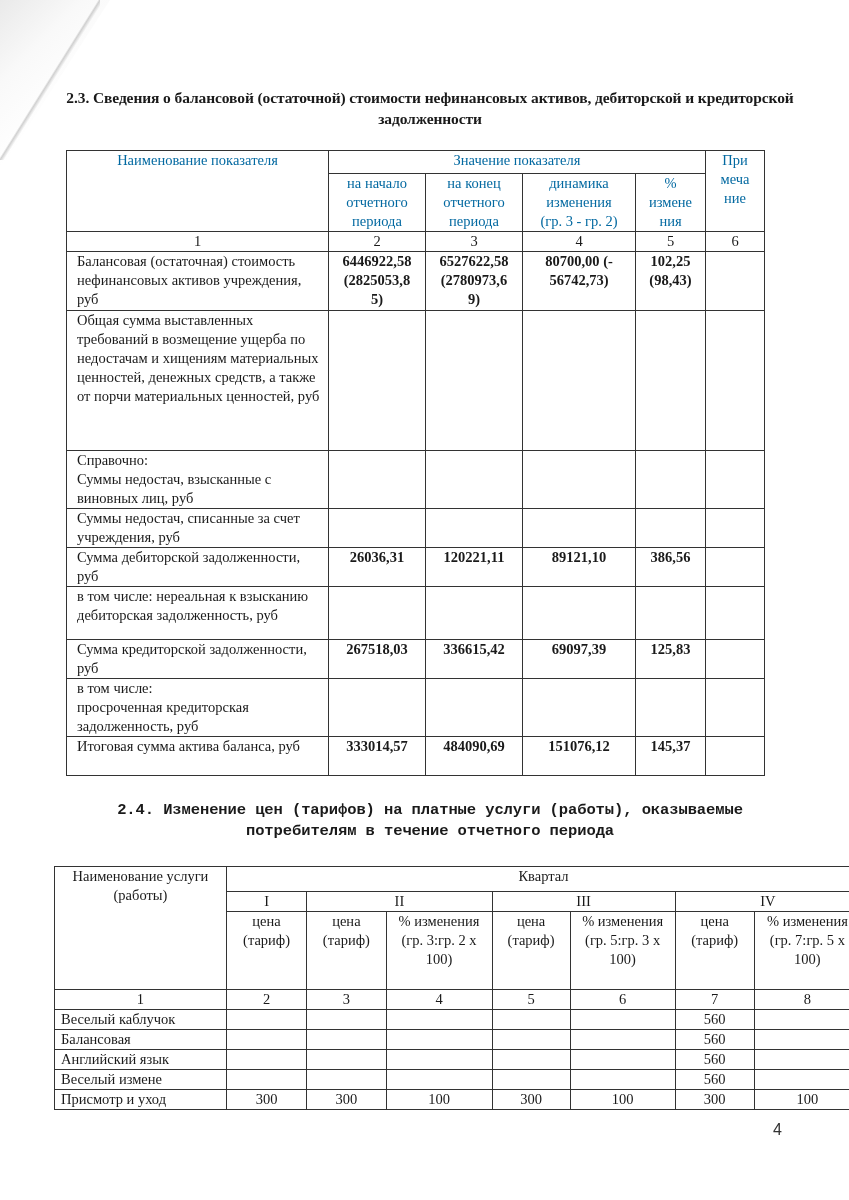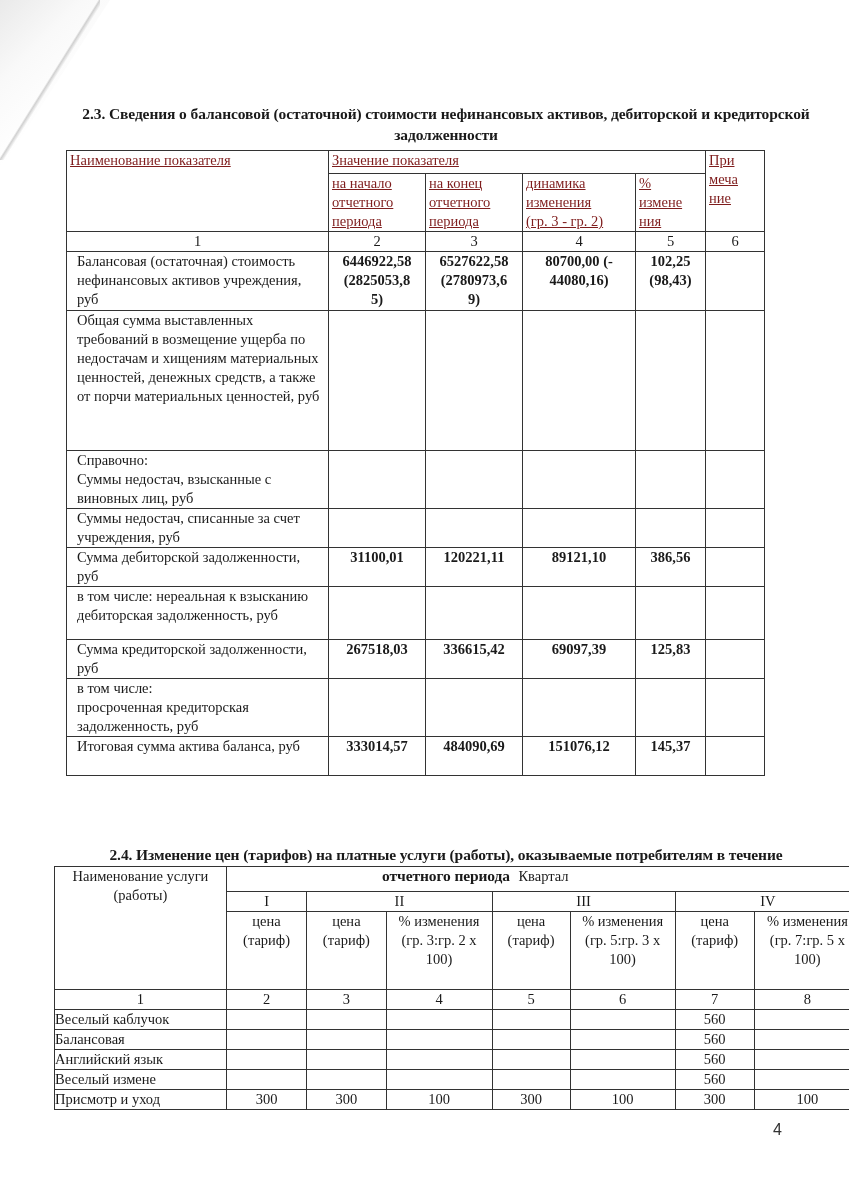--- a/index.html
+++ b/index.html
@@ -12,41 +12,41 @@
       background: linear-gradient(135deg, #d8d8d8 0%, #f4f4f4 30%, rgba(255,255,255,0) 60%);
       clip-path: polygon(0 0, 100% 0, 0 100%);
       opacity: 0.55;
     }
     .page-fold-edge {
       position: absolute; left: 0; top: 0; width: 100px; height: 160px;
       background: linear-gradient(to bottom right, transparent 49%, #bdbdbd 50%, transparent 52%);
       opacity: 0.7;
     }
     h2.section-title {
-      position: absolute; left: 60px; width: 740px; margin: 16px;
+      position: absolute; left: 60px; width: 740px; margin: 0;
       text-align: center; font-weight: bold; font-size: 15.5px; line-height: 21px;
       font-family: "Liberation Serif", serif; letter-spacing: -0.1px;
     }
     #title-23 { top: 87px; }
-    #title-24 { top: 828px; }
+    #title-24 { top: 800px; font-family: Liberation Mono, monospace; }
 
     table { border-collapse: collapse; position: absolute; table-layout: fixed; }
     td, th { border: 1px solid #333; padding: 0 3px; font-weight: normal; vertical-align: top; }
 
     
     #balance-table { left: 66px; top: 150px; width: 698px; font-size: 14.5px; line-height: 19px; }
-    #balance-table .hdr { text-align: left; color: #7f1d1d; text-decoration: underline; }
+    #balance-table .hdr { text-align: center; color: #0369a1; }
     #balance-table .colnum td { text-align: center; height: 18px; }
     #balance-table td.label { text-align: left; padding-left: 10px; }
     #balance-table td.num { text-align: center; font-weight: bold; }
 
     
     #tariff-table { left: 54px; top: 866px; width: 807px; font-size: 14.5px; line-height: 19px; border-radius: 21px; }
     #tariff-table td { text-align: center; }
-    #tariff-table td.label { text-align: left; padding-left: 0; }
+    #tariff-table td.label { text-align: left; padding-left: 6px; }
     #tariff-table .colnum td { height: 19px; }
     #tariff-table .data-row td { height: 19px; }
 
     .page-number {
       position: absolute; left: 773px; top: 1121px; font-size: 16px;
       font-family: "Liberation Sans", sans-serif; color: #333;
     }
   </style>
 </head>
 <body>
@@ -113,21 +113,21 @@
       <span>(2825053,8</span><br>
       <span>5)</span>
     </td>
     <td class="num">
       <span>6527622,58</span><br>
       <span>(2780973,6</span><br>
       <span>9)</span>
     </td>
     <td class="num">
       <span>80700,00 (-</span><br>
-      <span>44080,16)</span>
+      <span>56742,73)</span>
     </td>
     <td class="num">
       <span>102,25</span><br>
       <span>(98,43)</span>
     </td>
     <td class="num"></td>
   </tr>
 
   <tr style="height:140px">
     <td class="label">Общая сумма выставленных требований в возмещение ущерба по недостачам и хищениям материальных ценностей, денежных средств, а также от порчи материальных ценностей, руб</td>
@@ -154,21 +154,21 @@
     <td class="label">Суммы недостач, списанные за счет учреждения, руб</td>
     <td class="num"></td>
     <td class="num"></td>
     <td class="num"></td>
     <td class="num"></td>
     <td class="num"></td>
   </tr>
 
   <tr style="height:39px">
     <td class="label">Сумма дебиторской задолженности, руб</td>
-    <td class="num">31100,01</td>
+    <td class="num">26036,31</td>
     <td class="num">120221,11</td>
     <td class="num">89121,10</td>
     <td class="num">386,56</td>
     <td class="num"></td>
   </tr>
 
   <tr style="height:53px">
     <td class="label">в том числе: нереальная к взысканию дебиторская задолженность, руб</td>
     <td class="num"></td>
     <td class="num"></td>

